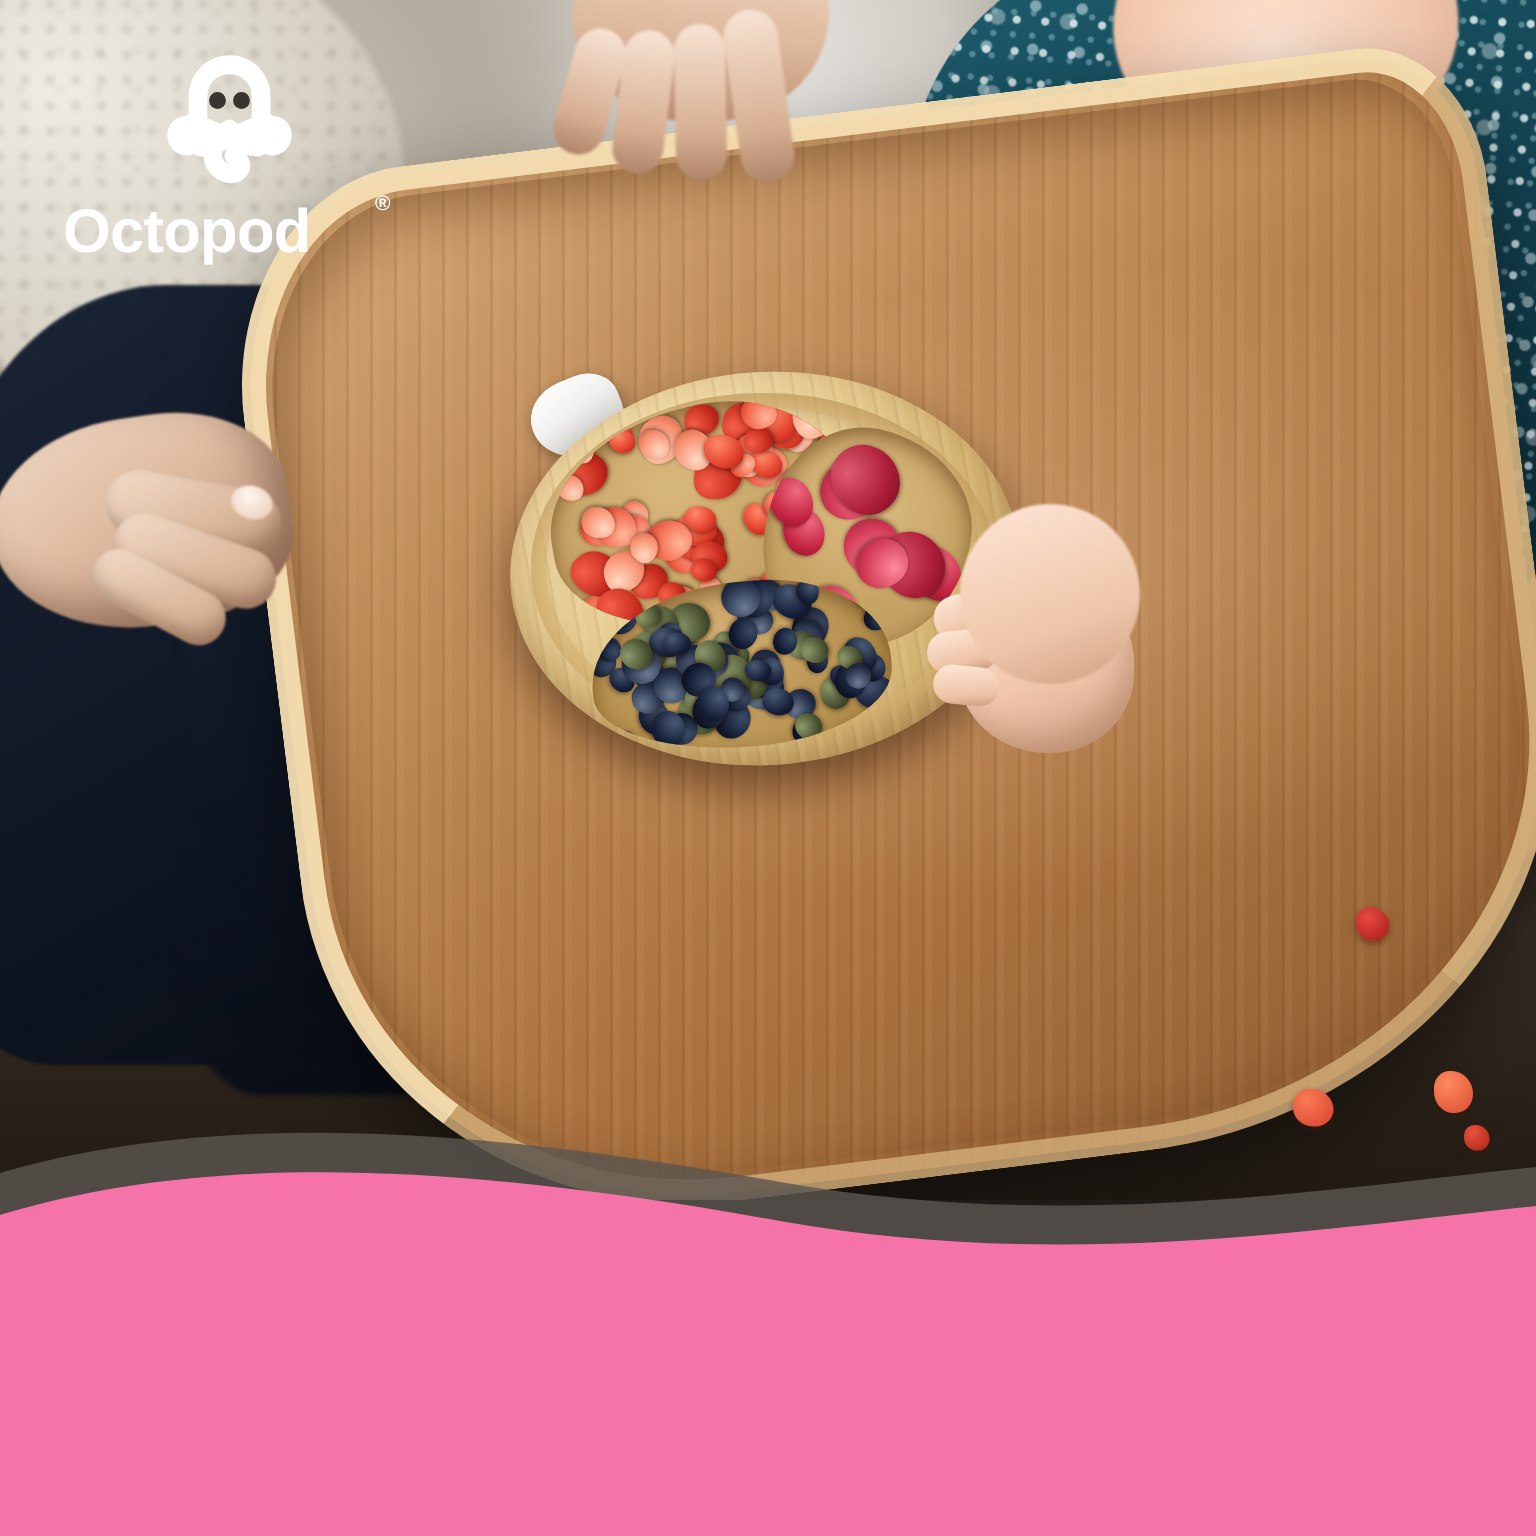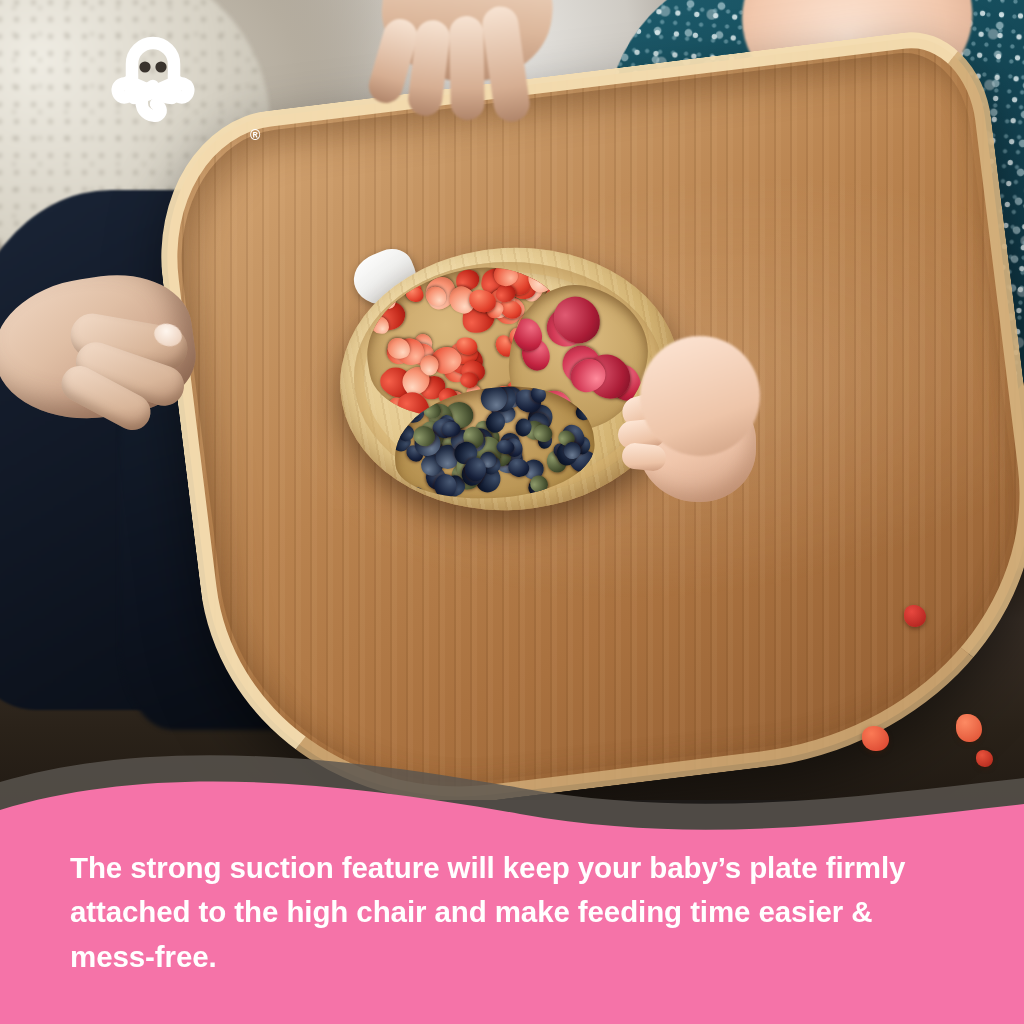--- a/index.html
+++ b/index.html
@@ -548,26 +548,26 @@
 
           <path d="M55 52 C42 58, 40 74, 50 80 C60 86, 68 76, 58 70"></path>
 
           <path d="M30 48 C46 52, 62 64, 74 64"></path>
           <path d="M80 48 C64 52, 48 64, 36 64"></path>
         </g>
         <circle cx="47" cy="33" r="5.6" fill="#3a342e"></circle>
         <circle cx="63" cy="33" r="5.6" fill="#3a342e"></circle>
       </svg>
     </div>
+    <div class="logo-word">Octopod</div>
     <div class="logo-reg">®</div>
   </div>
 
   <div class="wave-layer">
     <svg class="wave-svg" viewBox="0 0 1024 300" preserveAspectRatio="none" aria-hidden="true">
 
       <path id="waveGray" d="M0,58 C150,14 330,30 520,64 C700,96 860,72 1024,54 L1024,300 L0,300 Z" fill="#5a554f" opacity="0.82"></path>
 
       <path id="wavePink" d="M0,86 C150,40 330,56 520,90 C700,122 860,98 1024,80 L1024,300 L0,300 Z" fill="#f573a8"></path>
     </svg>
-    <div class="caption">The strong suction feature will keep your baby’s plate firmly attached to the high chair and make feeding time easier &amp; mess-free.</div>
   </div>
 
 </div>
 
 </body></html>

